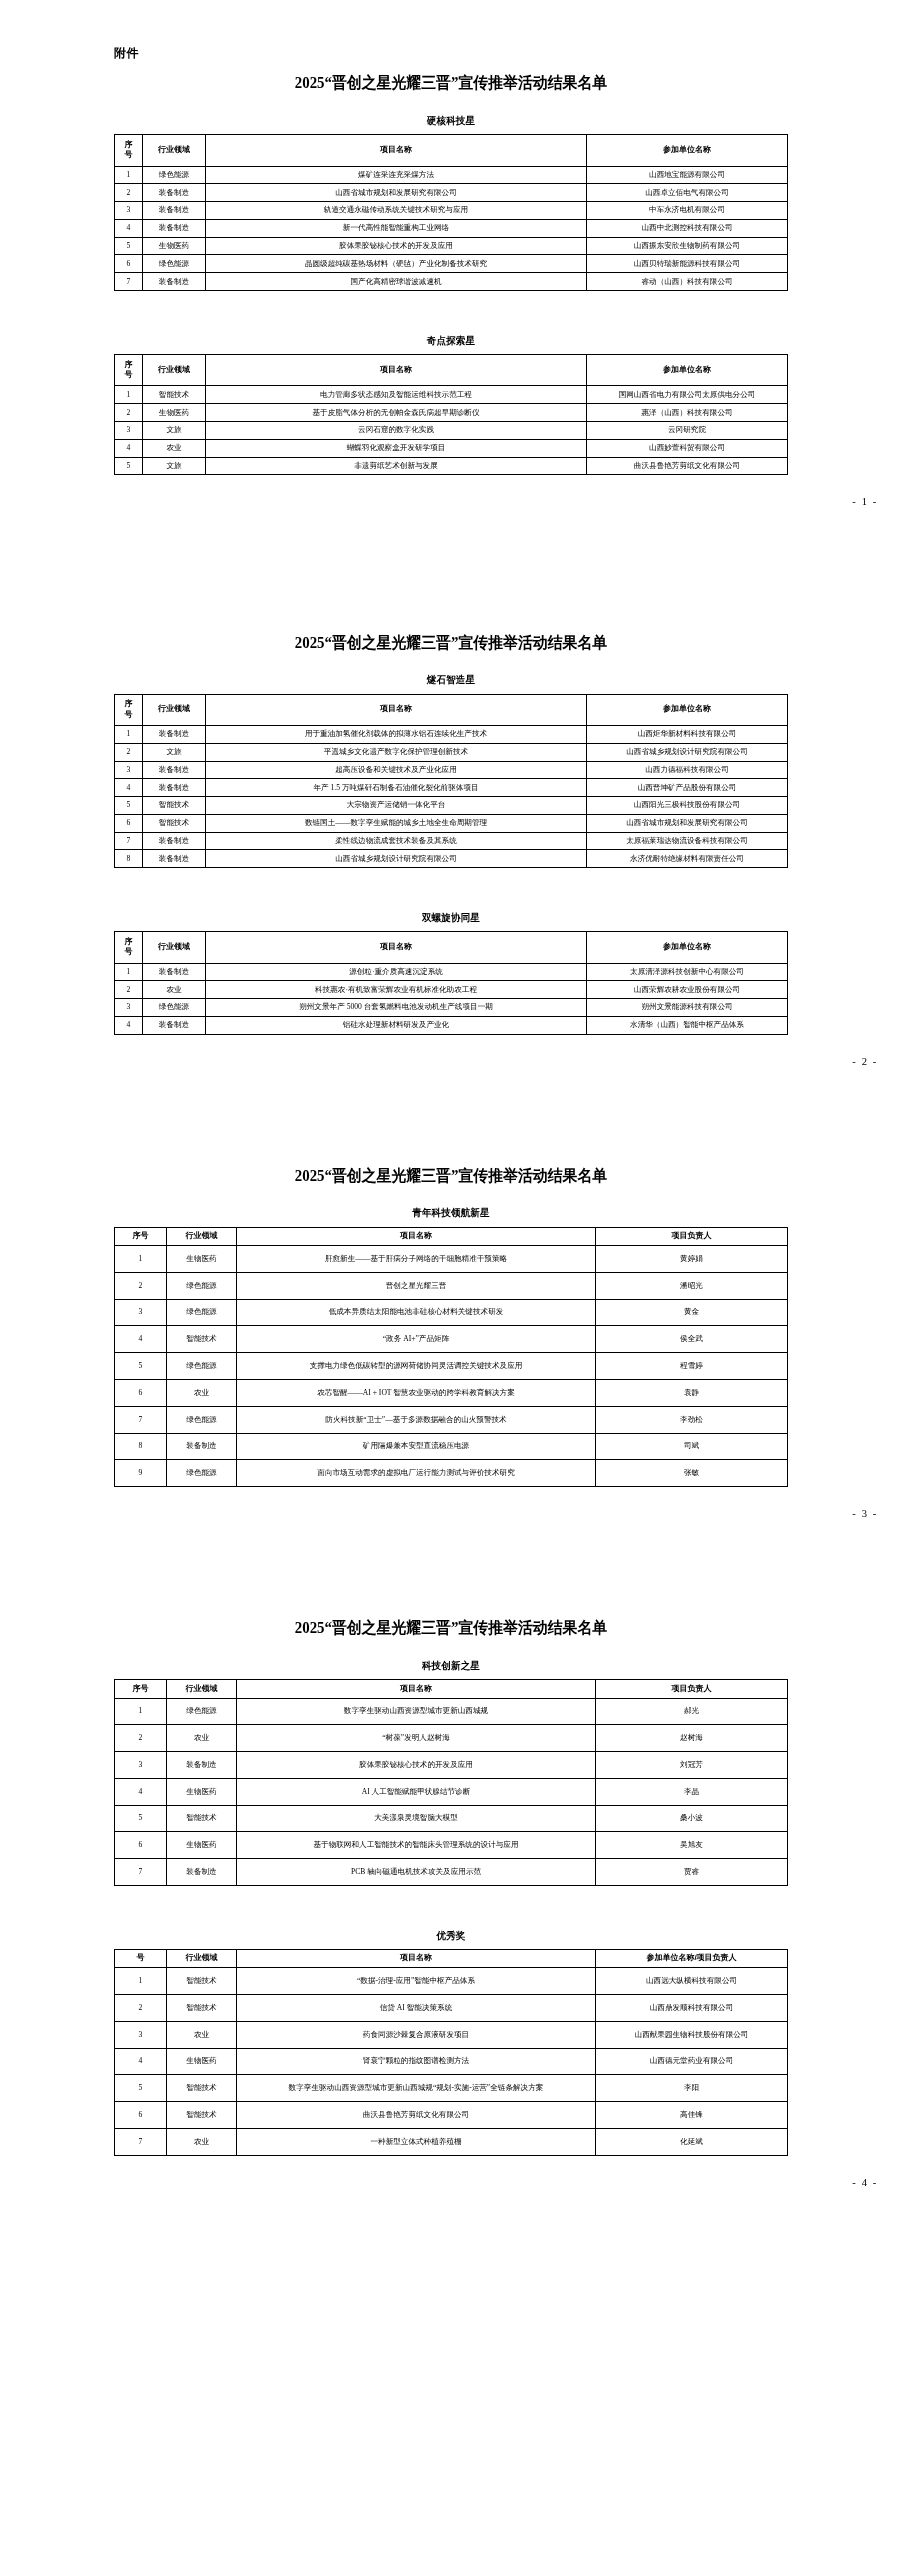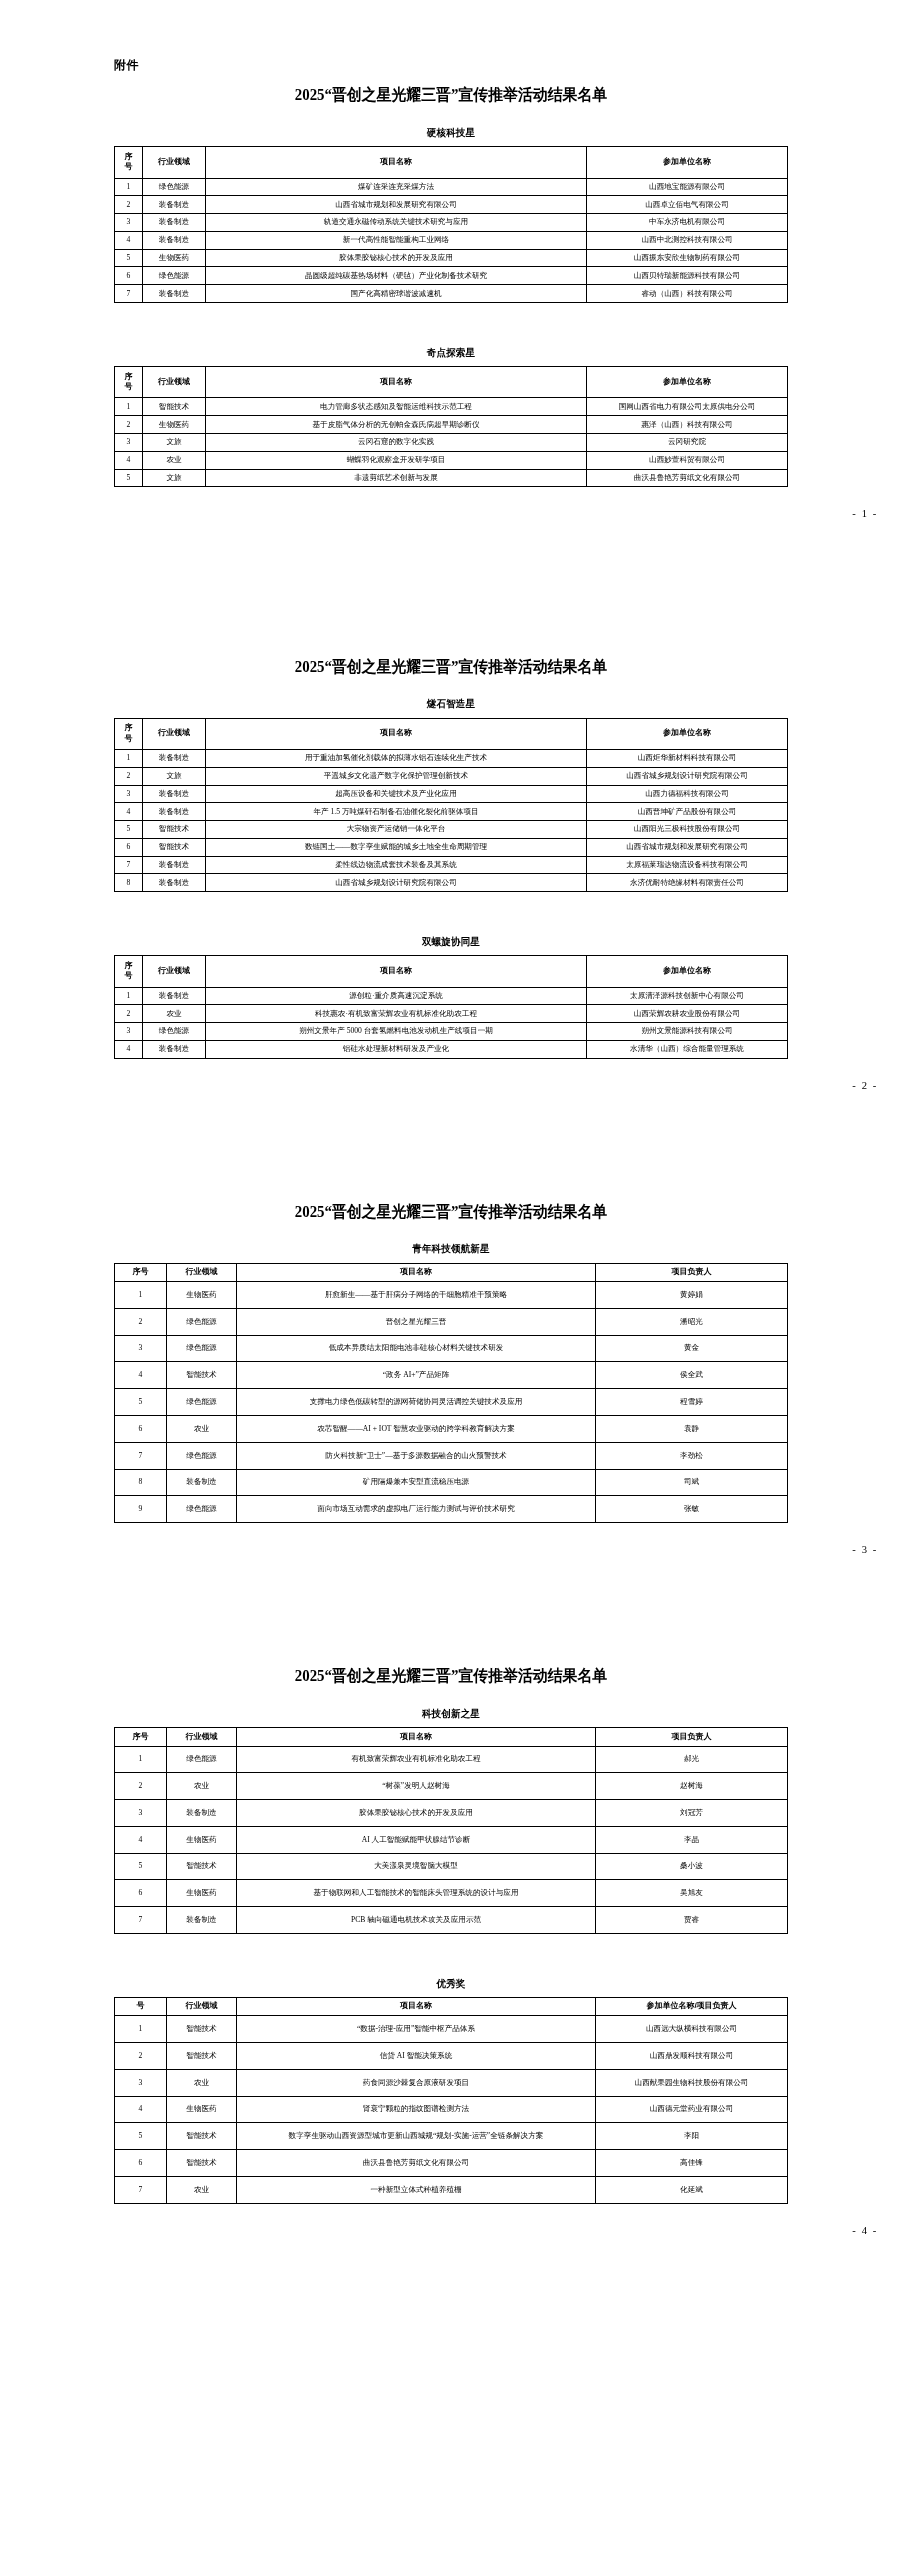--- a/index.html
+++ b/index.html
@@ -15,21 +15,21 @@
   }
   .page {
     position: relative;
     width: 912px;
     box-sizing: border-box;
     padding: 0 0 0 0;
     background: #ffffff;
   }
   .page-inner {
     width: 674px;
-    margin: 12px auto 0 114px;
+    margin: 0 auto 0 114px;
   }
   .attachment-label {
     font-family: "Liberation Sans", "DejaVu Sans", sans-serif;
     font-size: 12px;
     font-weight: 600;
     letter-spacing: 0.4px;
     padding-top: 45px;
     padding-bottom: 8px;
   }
   .doc-title {
@@ -330,21 +330,21 @@
             <tr>
               <td>3</td>
               <td>绿色能源</td>
               <td>朔州文景年产 5000 台套氢燃料电池发动机生产线项目一期</td>
               <td>朔州文景能源科技有限公司</td>
             </tr>
             <tr>
               <td>4</td>
               <td>装备制造</td>
               <td>铝硅水处理新材料研发及产业化</td>
-              <td>水清华（山西）综合能量管理系统</td>
+              <td>水清华（山西）智能中枢产品体系</td>
             </tr>
           </tbody>
         </table>
       </div>
       <div class="page-num">- 2 -</div>
     </div>
     <div class="page">
       <div class="page-inner">
         <div class="pad-top-mid"></div>
         <div class="doc-title">2025“晋创之星光耀三晋”宣传推举活动结果名单</div>
@@ -441,21 +441,21 @@
               <th>序号</th>
               <th>行业领域</th>
               <th>项目名称</th>
               <th>项目负责人</th>
             </tr>
           </thead>
           <tbody>
             <tr>
               <td>1</td>
               <td>绿色能源</td>
-              <td>有机致富荣辉农业有机标准化助农工程</td>
+              <td>数字孪生驱动山西资源型城市更新山西城规</td>
               <td>郝光</td>
             </tr>
             <tr>
               <td>2</td>
               <td>农业</td>
               <td>“树葆”发明人赵树海</td>
               <td>赵树海</td>
             </tr>
             <tr>
               <td>3</td>

